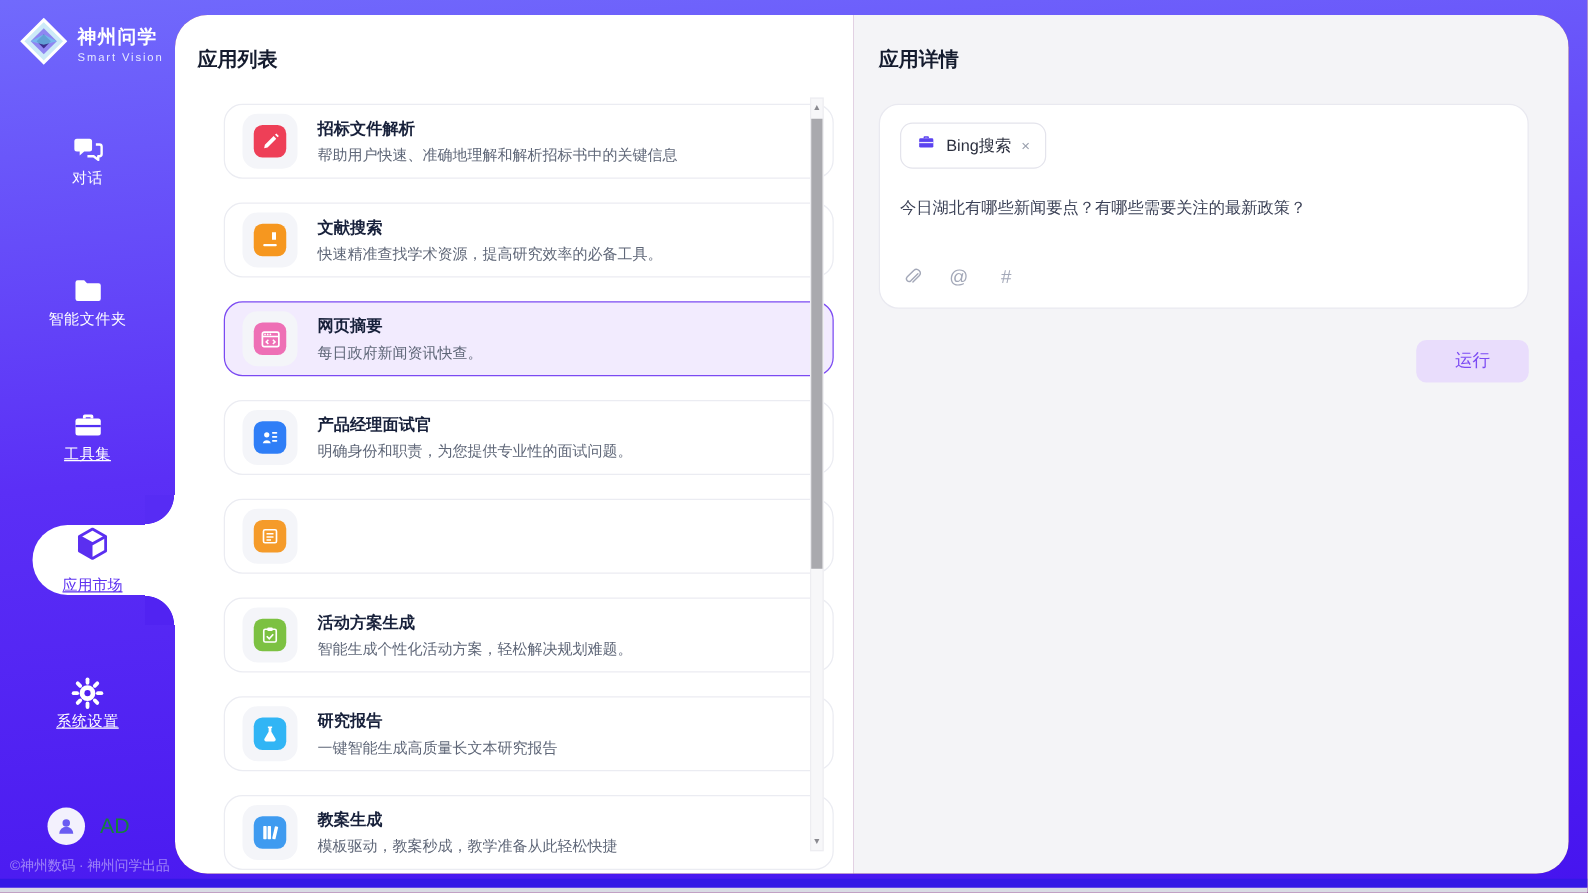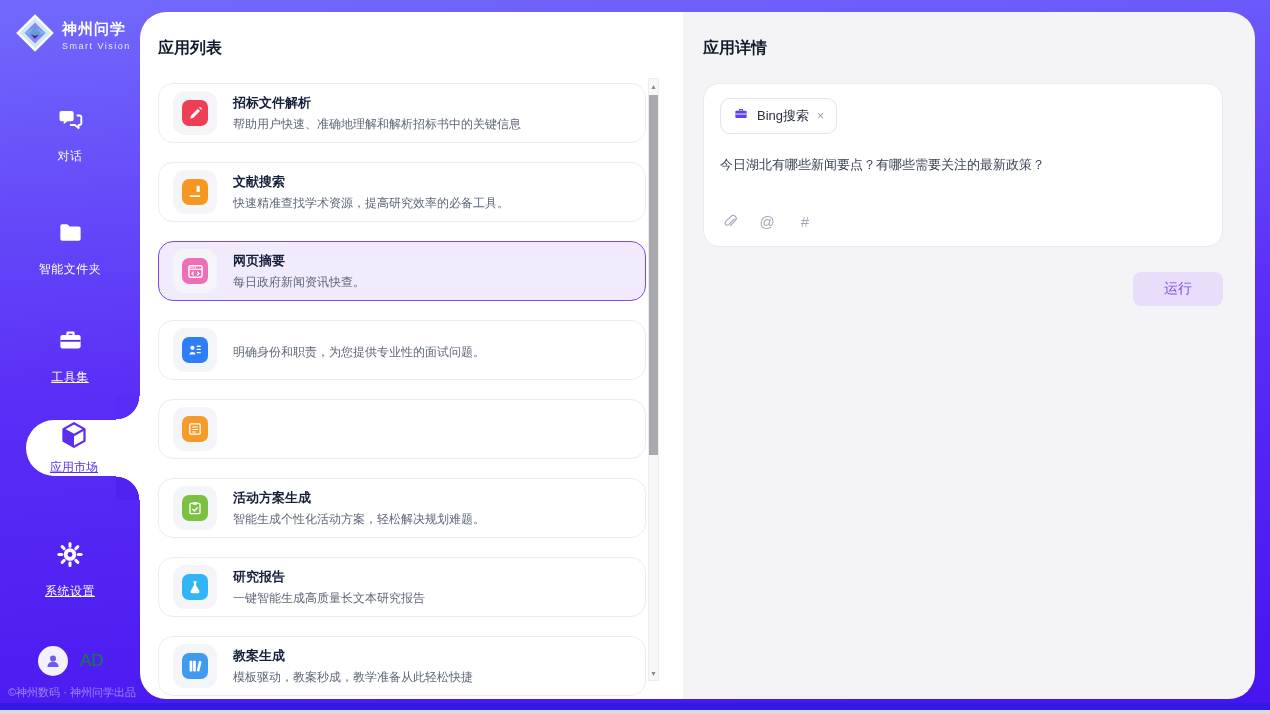--- a/index.html
+++ b/index.html
@@ -9,21 +9,21 @@
     background:linear-gradient(175deg,#716afc 0%,#5b2ff6 48%,#4614ef 100%); }
   .bottom-strip { position:absolute; left:0; right:0; bottom:4px; height:7px; background:#3418e6; }
 
   
   .sidebar { position:absolute; left:0; top:0; width:140px; height:714px; }
   .logo { position:absolute; left:16px; top:14px; display:flex; align-items:center; gap:8px; }
   .logo-text .cn { color:#fff; font-size:15px; font-weight:bold; letter-spacing:1px; }
   .logo-text .en { color:#e6e9ff; font-size:9px; letter-spacing:1.5px; margin-top:2px; }
   .nav-item { position:absolute; left:0; width:140px; display:flex; flex-direction:column; align-items:center; cursor:pointer; }
   .nav-item .ico { width:28px; height:28px; display:flex; align-items:center; justify-content:center; }
-  .nav-item .lbl { margin-top:15px; color:#fff; font-size:12px; letter-spacing:.5px; }
+  .nav-item .lbl { margin-top:1px; color:#fff; font-size:12px; letter-spacing:.5px; }
   .nav-item .lbl.u { text-decoration:underline; }
   .nav-blob { position:absolute; left:26px; right:0; top:420px; height:56px; background:#fff;
     border-radius:36px 0 0 36px; display:flex; flex-direction:column; align-items:center;
     justify-content:center; padding-right:18px; cursor:pointer; }
   .nav-blob .lbl { margin-top:5px; color:#5b2ff0; font-size:12px; text-decoration:underline; }
   .nav-blob::before { content:''; position:absolute; right:0; top:-24px; width:24px; height:24px;
     background:radial-gradient(circle at top left,#572cf4 23px,#fff 23.6px); }
   .nav-blob::after { content:''; position:absolute; right:0; bottom:-24px; width:24px; height:24px;
     background:radial-gradient(circle at bottom left,#5123f2 23px,#fff 23.6px); }
   .user-row { position:absolute; left:38px; top:646px; display:flex; align-items:center; gap:12px; cursor:pointer; }
@@ -32,21 +32,21 @@
   .side-footer { position:absolute; left:8px; bottom:14px; color:rgba(255,255,255,.45); font-size:11px; white-space:nowrap; }
 
   
   .panel { position:absolute; left:140px; top:12px; right:15px; bottom:15px;
     border-radius:26px; overflow:hidden; display:flex; background:#701a75; }
   .pane-title { font-size:16px; font-weight:bold; color:#141b2e; }
 
   .list-pane { width:543px; flex:none; background:#fff; position:relative; padding:26px 0 0 18px; }
   .cards { margin-top:24px; width:488px; }
   .app-card { position:relative; width:488px; height:60px; border:1px solid #ebecf2; border-radius:15px;
-    margin-bottom:19px; display:flex; align-items:center; padding:0 14px; gap:16px; cursor:pointer; background:#fff; }
+    margin-bottom:19px; display:flex; align-items:center; padding:0 14px; gap:16px; cursor:pointer; background:#fff;margin-left:21px; }
   .app-card.selected { background:#f2ebfe; border:1.5px solid #7b4af2; }
   .tile { width:44px; height:44px; border-radius:12px; background:#f4f5f9; flex:none;
     display:flex; align-items:center; justify-content:center; }
   .mini { width:26px; height:26px; border-radius:7px; display:flex; align-items:center; justify-content:center; }
   .app-txt .t { font-size:13px; font-weight:bold; color:#17203a; }
   .app-txt .d { font-size:12px; color:#5f6778; margin-top:4px; }
 
   
   .sbar { position:absolute; right:24px; top:66px; height:603px; width:11px;
     background:#f7f7f9; border:1px solid #ededf1; }
@@ -217,20 +217,21 @@
                 <svg width="16" height="16" viewBox="0 0 16 16" fill="#fff">
                   <circle cx="5.4" cy="5.8" r="2.1"></circle>
                   <path d="M2.2 12.6a3.3 3.3 0 0 1 6.4 0z"></path>
                   <rect x="9.6" y="3.6" width="4.2" height="1.3" rx=".6"></rect>
                   <rect x="9.6" y="6.8" width="4.2" height="1.3" rx=".6"></rect>
                   <rect x="9.6" y="10" width="4.2" height="1.3" rx=".6"></rect>
                 </svg>
               </span>
             </span>
             <span class="app-txt">
+              <div class="t">产品经理面试官</div>
               <div class="d">明确身份和职责，为您提供专业性的面试问题。</div>
             </span>
           </div>
           <div class="app-card">
             <span class="tile">
               <span class="mini" style="background: rgb(245, 155, 42);">
                 <svg width="16" height="16" viewBox="0 0 16 16">
                   <rect x="2.8" y="2.8" width="10.4" height="10.4" rx="1.2" fill="none" stroke="#fff" stroke-width="1.3"></rect>
                   <path d="M5.2 6h5.6M5.2 8.5h5.6M5.2 11h3.6" stroke="#fff" stroke-width="1.2"></path>
                 </svg>

